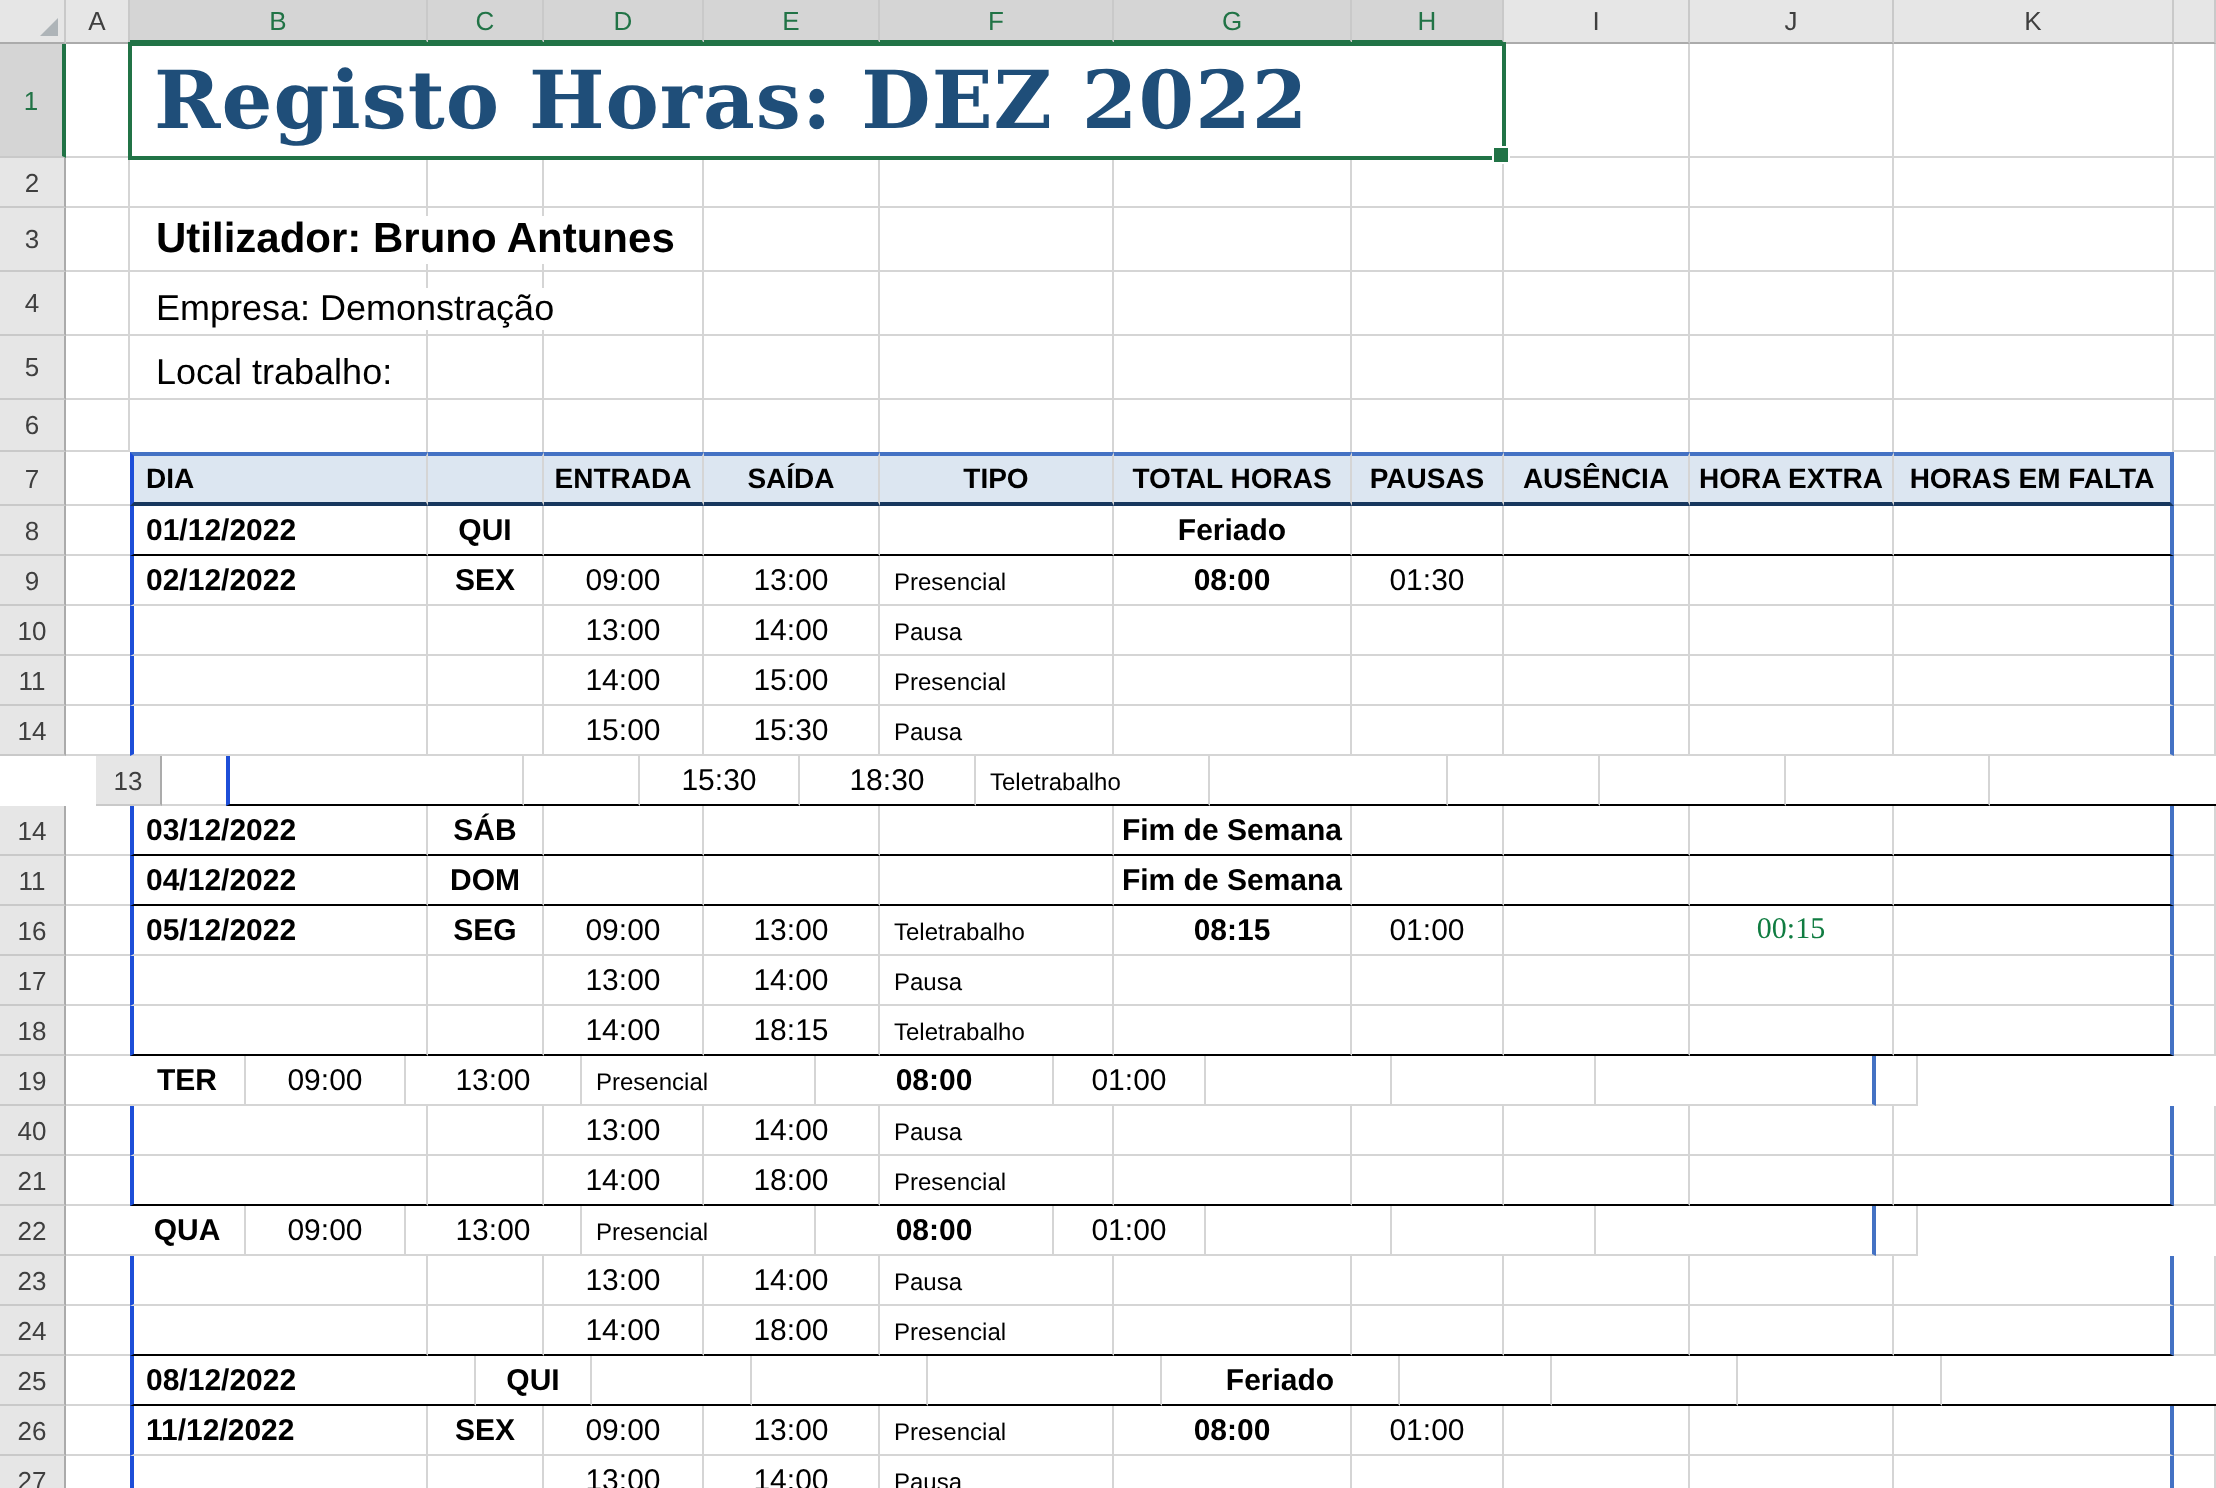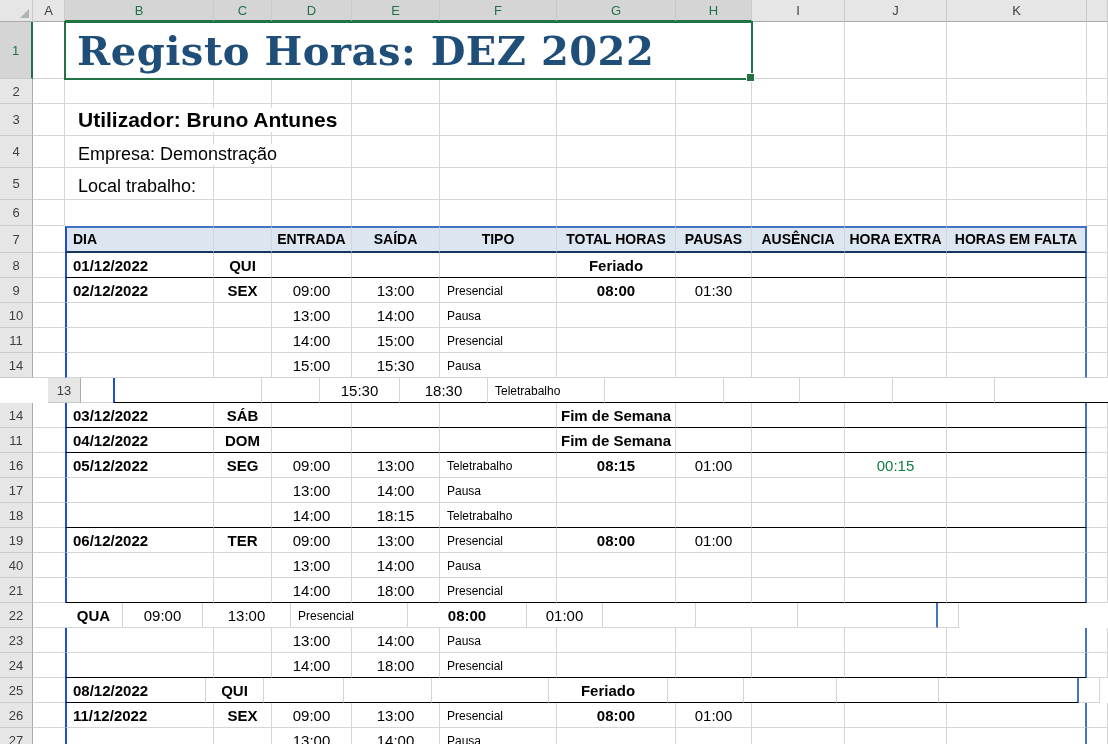--- a/index.html
+++ b/index.html
@@ -305,21 +305,21 @@
         <div class="rh">16</div>
         <div class="gcell noR" style="width: 32px;"></div>
         <div class="tc lft b tl" style="width: 149px;">05/12/2022</div>
         <div class="tc ctr b" style="width: 58px;">SEG</div>
         <div class="tc ctr" style="width: 80px;">09:00</div>
         <div class="tc ctr" style="width: 88px;">13:00</div>
         <div class="tc tipo" style="width: 117px;">Teletrabalho</div>
         <div class="tc ctr b" style="width: 119px;">08:15</div>
         <div class="tc ctr" style="width: 76px;">01:00</div>
         <div class="tc " style="width: 93px;"></div>
-        <div class="tc ctr grn" style="width: 102px;">00:15</div>
+        <div class="tc ctr grn" style="width: 102px; font-family: Liberation Serif, serif;">00:15</div>
         <div class="tc trr" style="width: 140px;"></div>
         <div class="gcell" style="width: 21px;"></div>
       </div>
       <div class="row" style="height: 25px;">
         <div class="rh">17</div>
         <div class="gcell noR" style="width: 32px;"></div>
         <div class="tc lft b tl" style="width: 149px;"></div>
         <div class="tc ctr b" style="width: 58px;"></div>
         <div class="tc ctr" style="width: 80px;">13:00</div>
         <div class="tc ctr" style="width: 88px;">14:00</div>
@@ -342,21 +342,20 @@
         <div class="tc ctr b blk" style="width: 119px;"></div>
         <div class="tc ctr blk" style="width: 76px;"></div>
         <div class="tc  blk" style="width: 93px;"></div>
         <div class="tc ctr grn blk" style="width: 102px;"></div>
         <div class="tc trr blk" style="width: 140px;"></div>
         <div class="gcell" style="width: 21px;"></div>
       </div>
       <div class="row" style="height: 25px;">
         <div class="rh">19</div>
         <div class="gcell noR" style="width: 32px;"></div>
-        <div class="tc lft b tl" style="width: 149px;">06/12/2022</div>
         <div class="tc ctr b" style="width: 58px;">TER</div>
         <div class="tc ctr" style="width: 80px;">09:00</div>
         <div class="tc ctr" style="width: 88px;">13:00</div>
         <div class="tc tipo" style="width: 117px;">Presencial</div>
         <div class="tc ctr b" style="width: 119px;">08:00</div>
         <div class="tc ctr" style="width: 76px;">01:00</div>
         <div class="tc " style="width: 93px;"></div>
         <div class="tc ctr grn" style="width: 102px;"></div>
         <div class="tc trr" style="width: 140px;"></div>
         <div class="gcell" style="width: 21px;"></div>
@@ -431,21 +430,21 @@
         <div class="tc ctr b blk" style="width: 119px;"></div>
         <div class="tc ctr blk" style="width: 76px;"></div>
         <div class="tc  blk" style="width: 93px;"></div>
         <div class="tc ctr grn blk" style="width: 102px;"></div>
         <div class="tc trr blk" style="width: 140px;"></div>
         <div class="gcell" style="width: 21px;"></div>
       </div>
       <div class="row" style="height: 25px;">
         <div class="rh">25</div>
         <div class="gcell noR" style="width: 32px;"></div>
-        <div class="tc lft b tl blk" style="width: 141px;">08/12/2022</div>
+        <div class="tc lft b tl blk" style="width: 173px;">08/12/2022</div>
         <div class="tc ctr b blk" style="width: 58px;">QUI</div>
         <div class="tc ctr blk" style="width: 80px;"></div>
         <div class="tc ctr blk" style="width: 88px;"></div>
         <div class="tc tipo blk" style="width: 117px;"></div>
         <div class="tc ctr b blk" style="width: 119px;">Feriado</div>
         <div class="tc ctr blk" style="width: 76px;"></div>
         <div class="tc  blk" style="width: 93px;"></div>
         <div class="tc ctr grn blk" style="width: 102px;"></div>
         <div class="tc trr blk" style="width: 140px;"></div>
         <div class="gcell" style="width: 21px;"></div>

